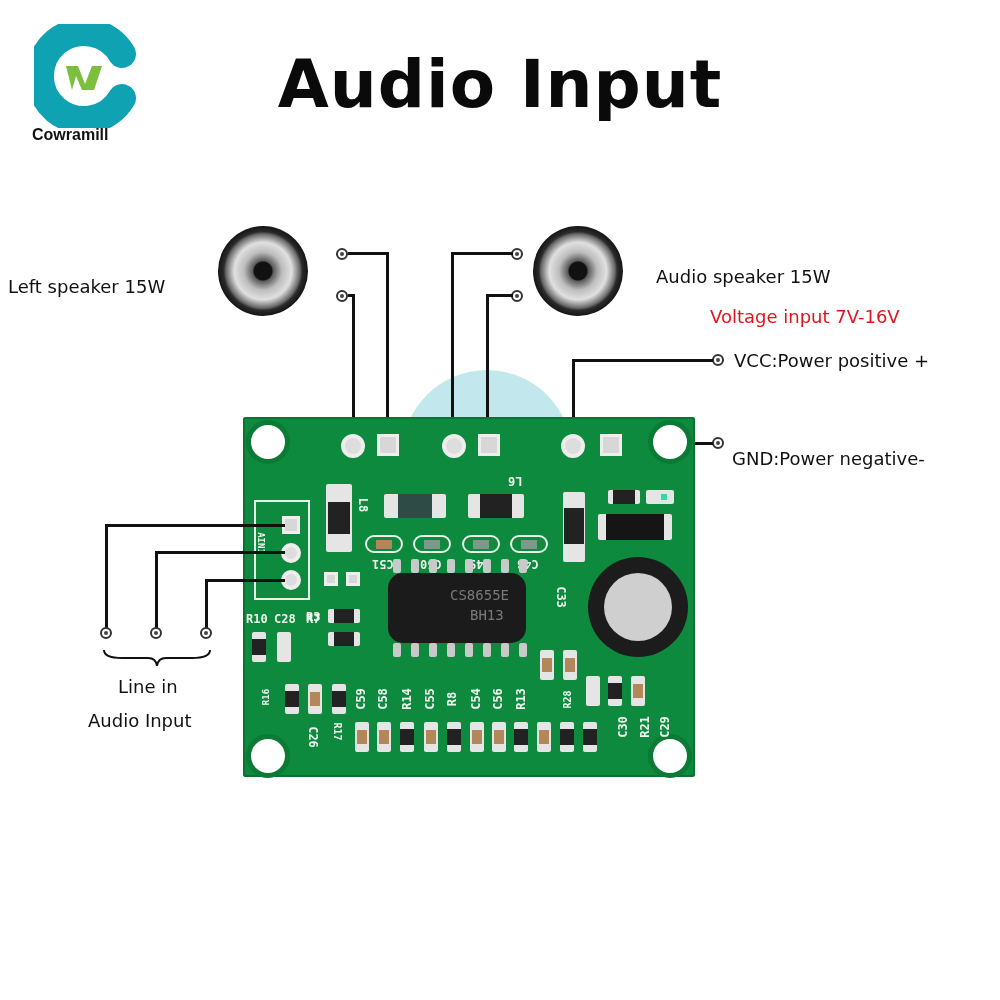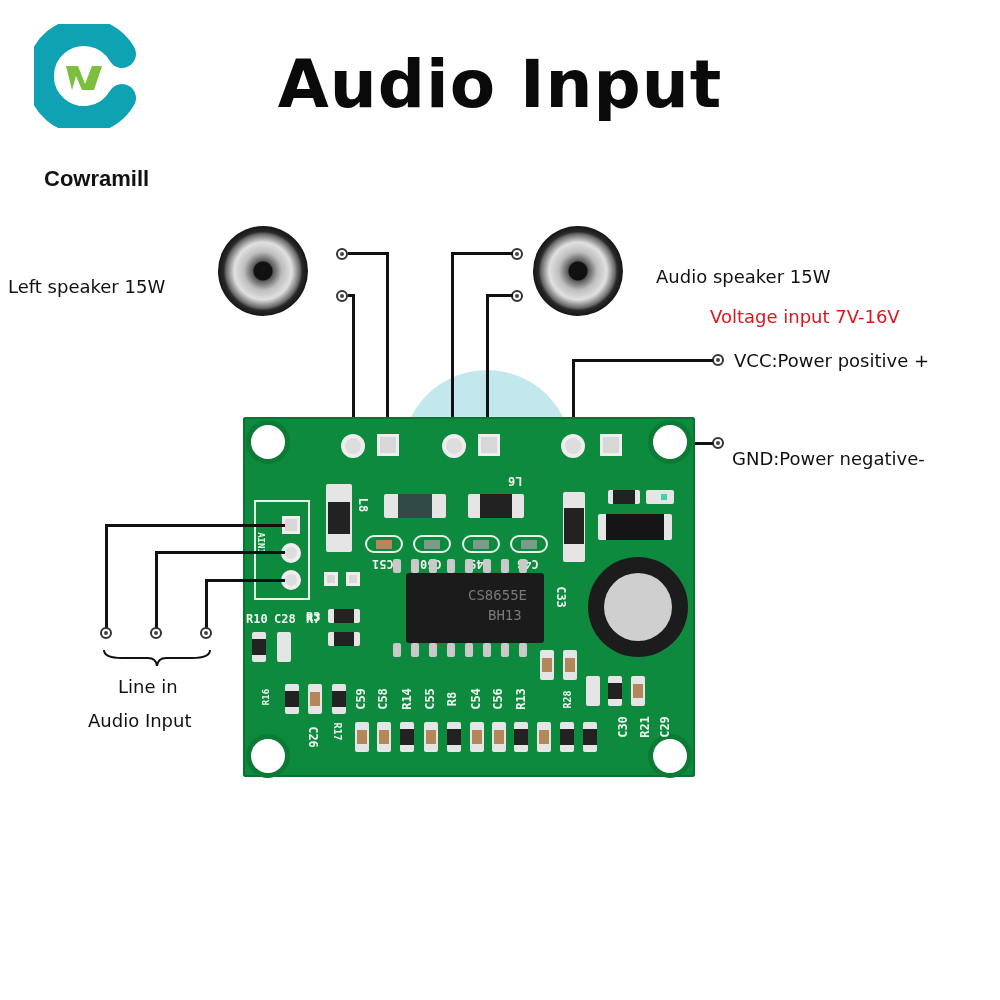--- a/index.html
+++ b/index.html
@@ -1,30 +1,30 @@
 <!DOCTYPE html>
 <html><head>
 <meta charset="utf-8">
 <style>
   html,body{margin:0;padding:0;background:#ffffff;}
   body{width:1000px;height:1000px;position:relative;overflow:hidden;font-family:"DejaVu Sans","Liberation Sans",sans-serif;color:#111;}
   .abs{position:absolute;}
   .title{left:0;width:1000px;top:46px;text-align:center;font-family:"DejaVu Sans",sans-serif;font-weight:bold;font-size:66px;letter-spacing:1px;color:#0a0a0a;}
-  .brand{left:44px;top:126px;font-family:"Liberation Sans",sans-serif;font-weight:bold;font-size:22px;color:#111;margin-top:40px;}
+  .brand{left:32px;top:126px;font-family:"Liberation Sans",sans-serif;font-weight:bold;font-size:16px;color:#111;}
   .lbl{font-family:"DejaVu Sans",sans-serif;font-size:18px;color:#111;white-space:nowrap;}
   .red{color:#e0141e;}
   .wire{background:#111;}
   .term{width:12px;height:12px;border:2px solid #333;border-radius:50%;background:#fff;box-sizing:border-box;}
   .term::after{content:"";position:absolute;left:2px;top:2px;width:4px;height:4px;border-radius:50%;background:#444;}
   .pcb{left:243px;top:417px;width:452px;height:360px;background:#0d8a3d;border-radius:3px;box-shadow:inset 0 0 0 2px #0a7332;}
   .hole{width:34px;height:34px;border-radius:50%;background:#fff;border:5px solid #0b7a35;box-sizing:content-box;}
   .pad{width:22px;height:22px;background:#d7d7d7;border:3px solid #eee;box-sizing:border-box;}
   .padr{width:24px;height:24px;border-radius:50%;background:#ddd;border:4px solid #eee;box-sizing:border-box;}
   .silk{border:2px solid #e8f3ea;box-sizing:border-box;}
-  .ic{left:388px;top:573px;width:138px;height:70px;background:#1b1b1b;border-radius:3px;margin-left:18px;}
+  .ic{left:388px;top:573px;width:138px;height:70px;background:#1b1b1b;border-radius:15px;}
   .icpin{width:8px;height:14px;background:#c9c9c9;border-radius:2px;}
   .smd{background:#e5e5e5;border-radius:2px;}
   .smdbody{background:#222;}
   .cap{background:#b4875a;}
   .silklbl{font-family:"DejaVu Sans Mono",monospace;font-size:12px;font-weight:bold;color:#eef5ee;}
   .ecap{left:588px;top:557px;width:100px;height:100px;border-radius:50%;background:#1c1c1c;}
   .ecap-top{left:604px;top:573px;width:68px;height:68px;border-radius:50%;background:#cfcfcf;}
   .spk{width:90px;height:90px;border-radius:50%;background:radial-gradient(circle at 50% 50%,#111 0 14%,#5a5a5a 16%,#bdbdbd 30%,#e0e0e0 45%,#6a6a6a 58%,#2a2a2a 62%,#111 72%,#333 76%,#0d0d0d 100%);}
   .glow{left:402px;top:370px;width:170px;height:170px;border-radius:50%;background:rgba(120,205,215,0.45);}
 </style>

